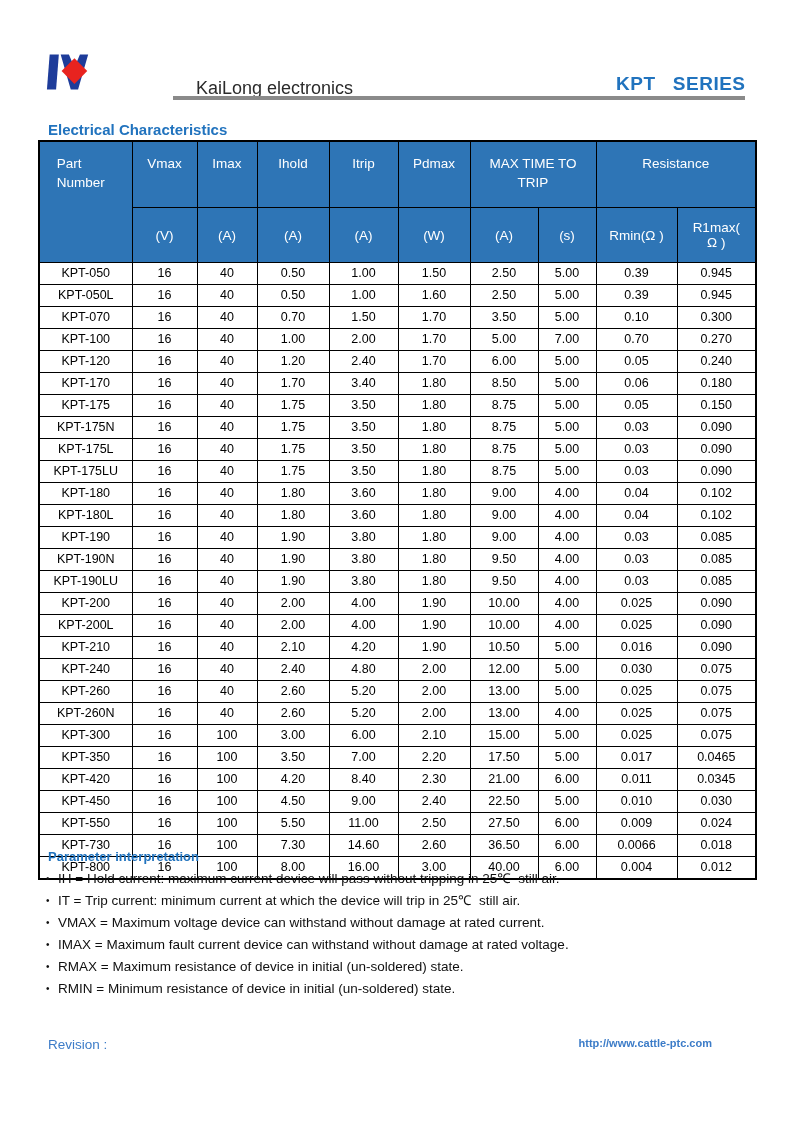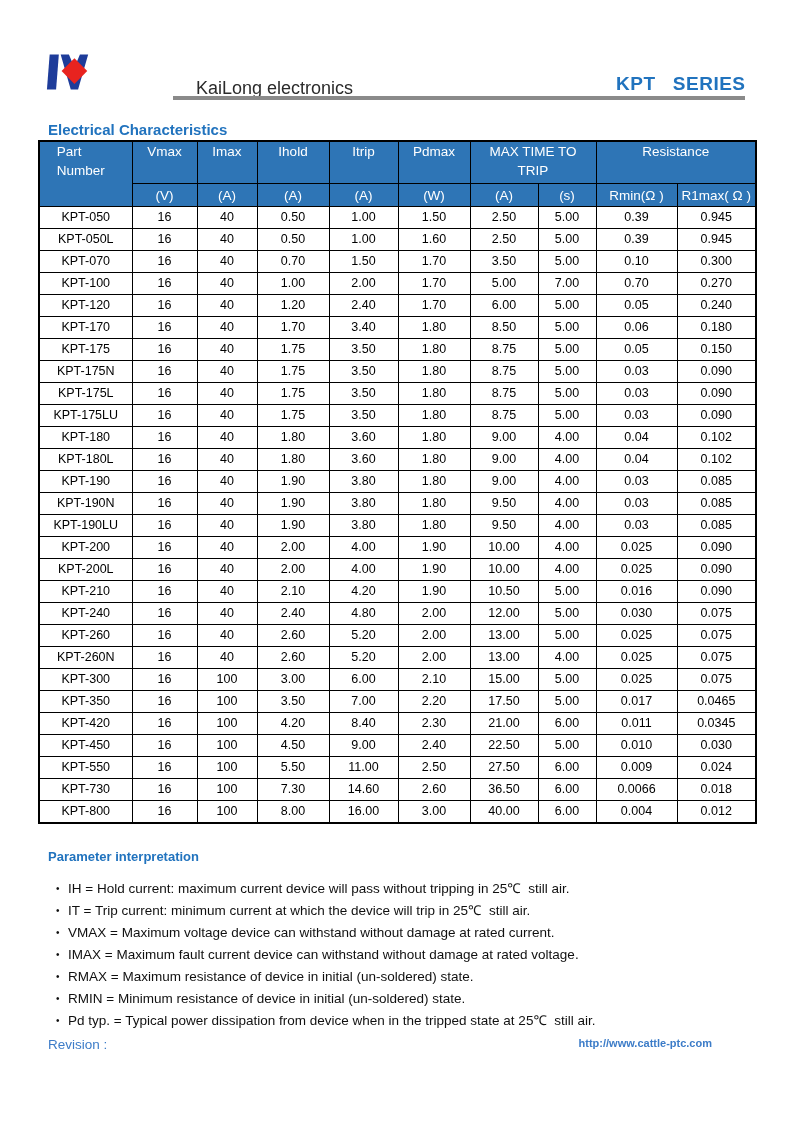--- a/index.html
+++ b/index.html
@@ -14,31 +14,31 @@
   .head-rule{position:absolute;left:173px;top:96px;width:572px;height:4px;background:var(--rule-gray,#8a8a8a);}
   .series{position:absolute;left:616px;top:73px;font-size:19px;font-weight:bold;
           color:var(--accent-blue,#2E74B5);white-space:pre;letter-spacing:.5px;}
 
   
   .ec-title{position:absolute;left:48px;top:121px;font-size:15px;font-weight:bold;color:var(--accent-blue,#2173BE);}
   table.ec{position:absolute;left:38px;top:140px;width:717px;border-collapse:collapse;table-layout:fixed;
            border:2px solid #000;}
   table.ec th,table.ec td{border:1px solid #000;overflow:hidden;}
   table.ec thead th{background:var(--header-bg,#2E75B6);color:#fff;font-weight:normal;
-                    font-size:13.5px;text-align:center;padding:0;}
+                    font-size:13.5px;text-align:center;padding:12px;}
   tr.hrow1 th{height:41px;vertical-align:top;padding-top:5px;line-height:19px;}
   tr.hrow2 th{height:22px;vertical-align:middle;font-size:13px;}
   th.pn{text-align:left;padding-left:10px;}
   .wrap-pn{display:inline-block;max-width:58px;text-align:left;}
   .wrap-mtt{display:inline-block;max-width:100px;}
   table.ec tbody td{height:21px;line-height:21px;text-align:center;font-size:12.5px;padding:0;color:#000;background:#fff;}
 
   
   .param-title{position:absolute;left:48px;top:849px;font-size:13px;font-weight:bold;color:var(--accent-blue,#2173BE);}
-  ul.params{position:absolute;left:46px;top:868px;margin:10px;padding:0;list-style:none;width:700px;}
+  ul.params{position:absolute;left:46px;top:868px;margin:0;padding:0;list-style:none;width:700px;}
   ul.params li{line-height:22px;font-size:13.5px;color:#101010;white-space:pre-wrap;}
   ul.params .blt{display:inline-block;width:12px;font-size:10px;vertical-align:1px;color:#101010;}
 
   
   .footer-rev{position:absolute;left:48px;top:1037px;font-size:13.5px;color:var(--footer-blue,#3C7CC8);}
   .footer-url{position:absolute;right:81px;top:1037px;font-size:11px;color:var(--footer-blue,#3C7CC8);text-decoration:none;font-weight:bold;}
 </style>
 </head>
 <body>
 
@@ -431,19 +431,18 @@
   </table>
 
   <div class="param-title">Parameter interpretation</div>
   <ul class="params">
     <li><span class="blt">•</span><span>IH = Hold current: maximum current device will pass without tripping in 25℃  still air.</span></li>
     <li><span class="blt">•</span><span>IT = Trip current: minimum current at which the device will trip in 25℃  still air.</span></li>
     <li><span class="blt">•</span><span>VMAX = Maximum voltage device can withstand without damage at rated current.</span></li>
     <li><span class="blt">•</span><span>IMAX = Maximum fault current device can withstand without damage at rated voltage.</span></li>
     <li><span class="blt">•</span><span>RMAX = Maximum resistance of device in initial (un-soldered) state.</span></li>
     <li><span class="blt">•</span><span>RMIN = Minimum resistance of device in initial (un-soldered) state.</span></li>
-    <li><span class="blt">•</span><span>Pd typ. = Typical power dissipation from device when in the tripped state at 25℃  still air.</span></li>
   </ul>
 
   <div class="footer-rev">Revision :</div>
   <a class="footer-url" href="#">http://www.cattle-ptc.com</a>
 
 </div>
 
 </body></html>

